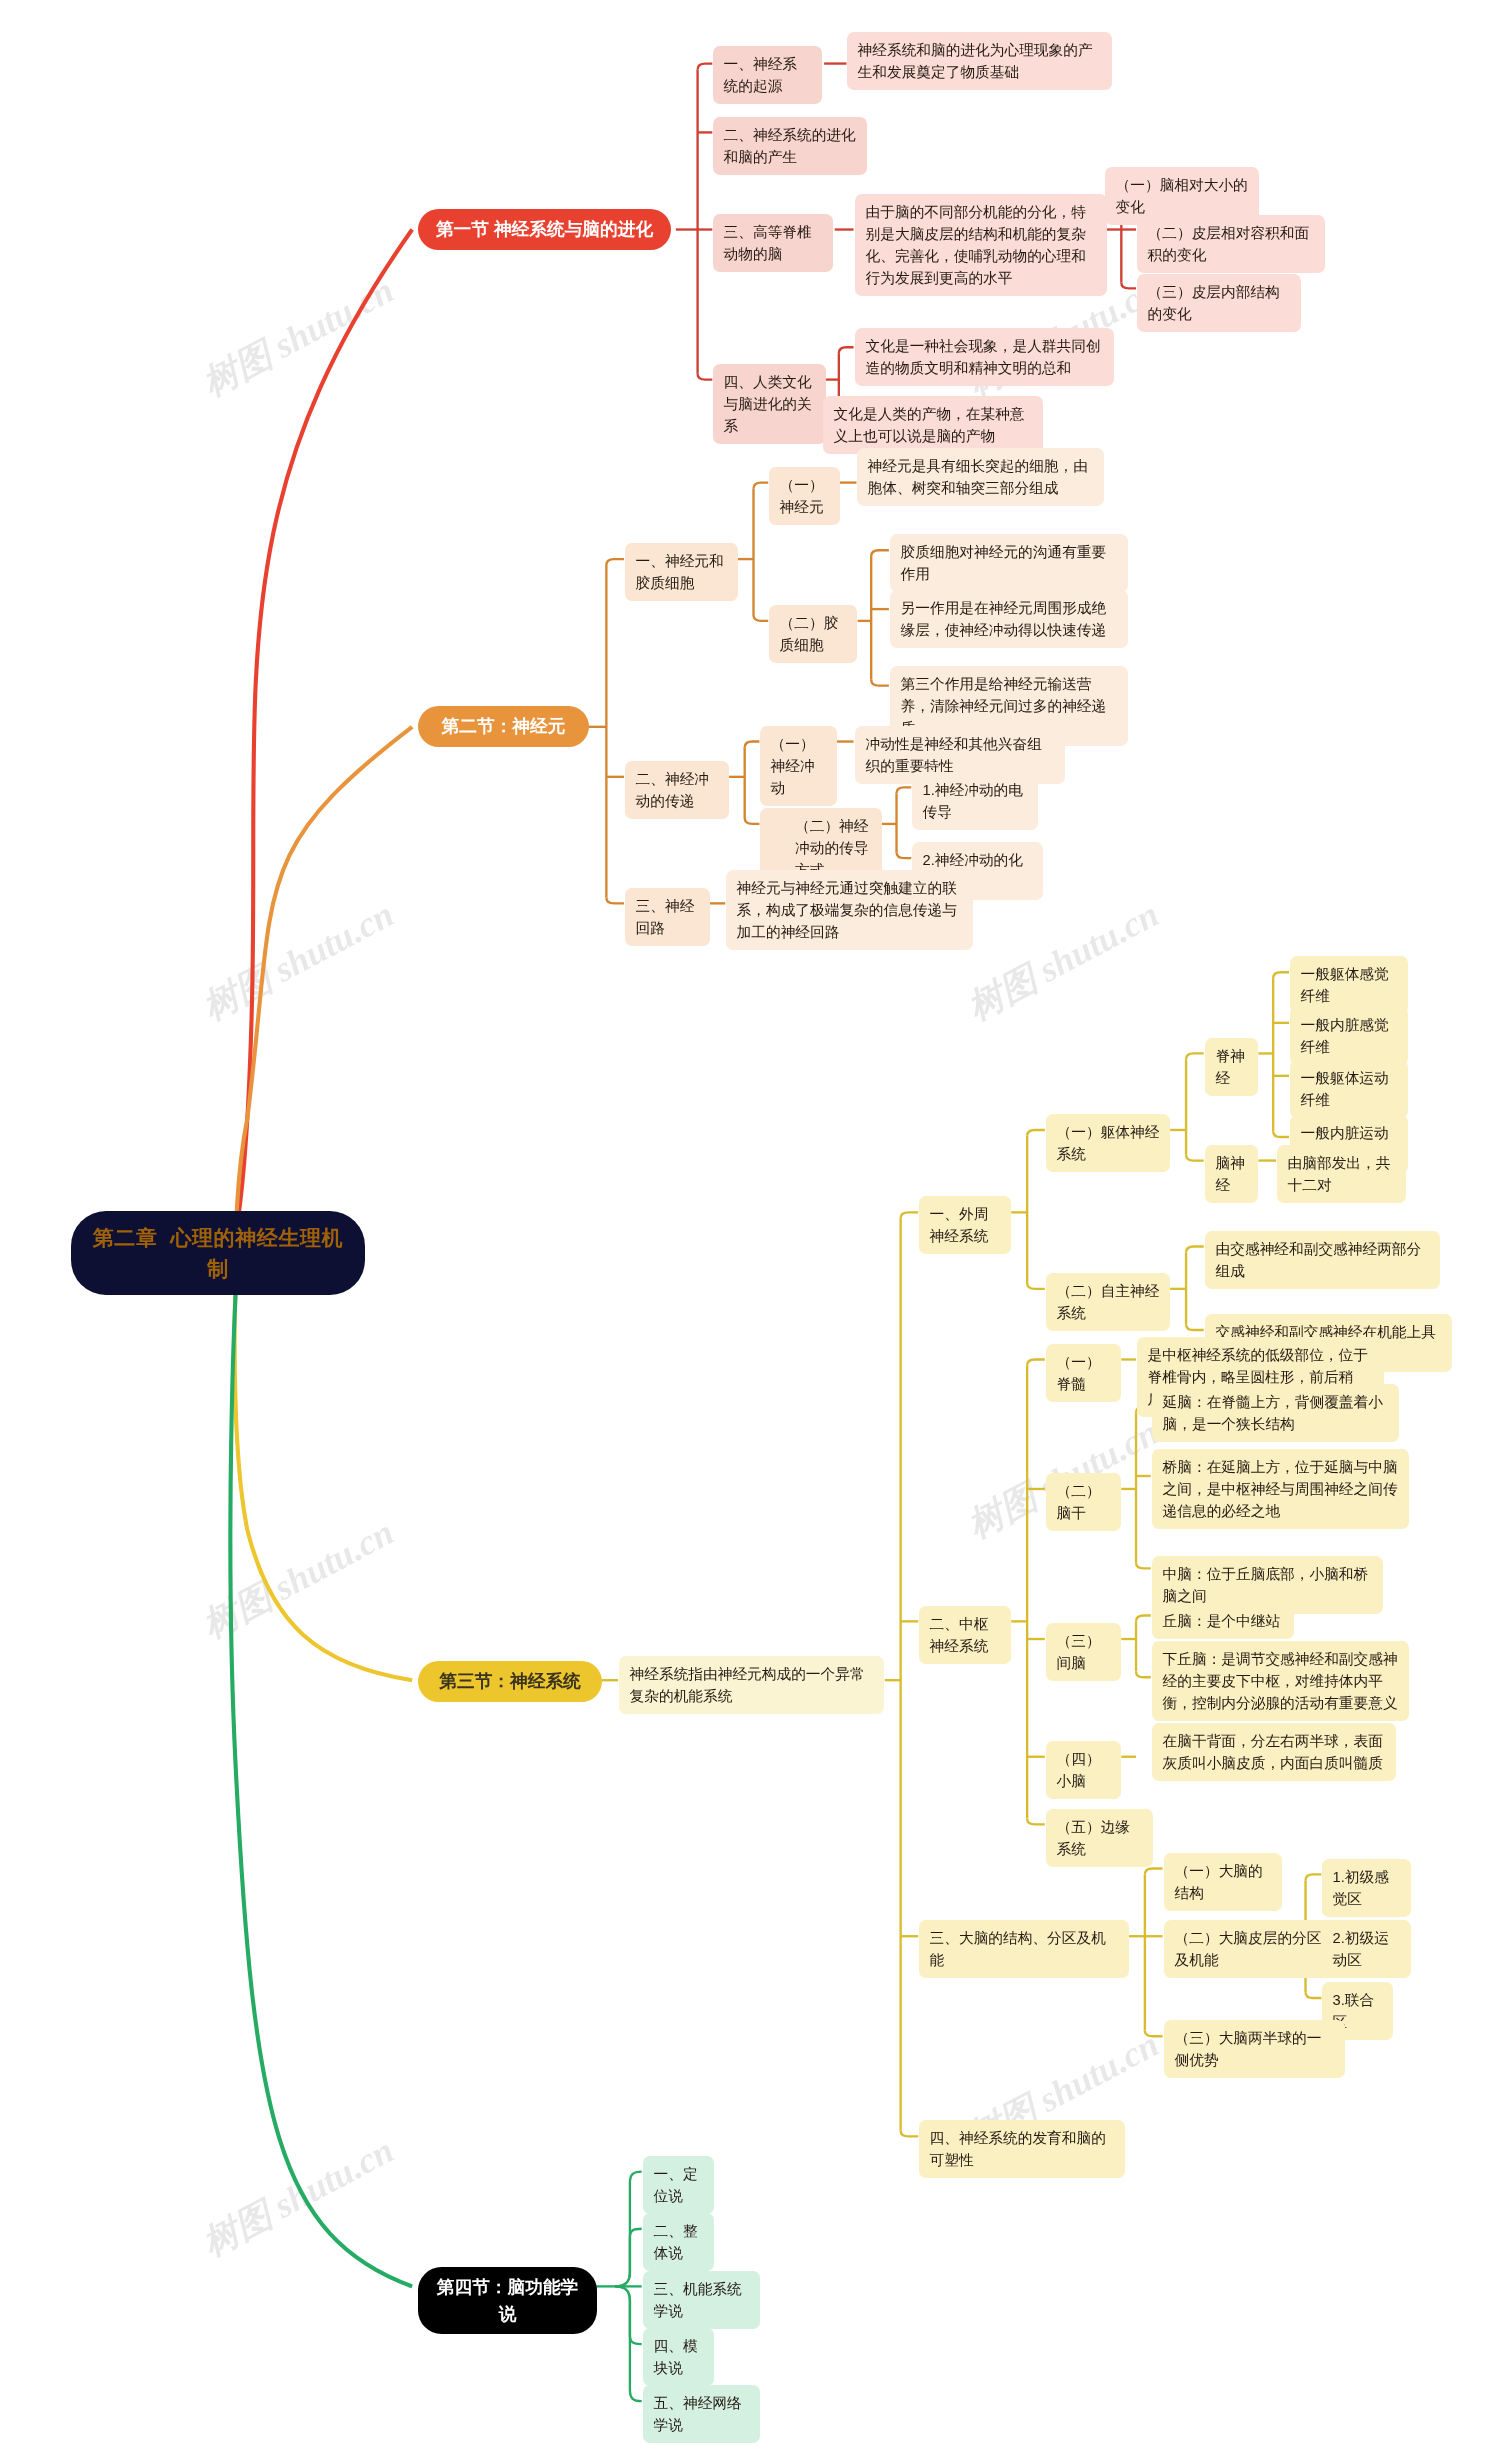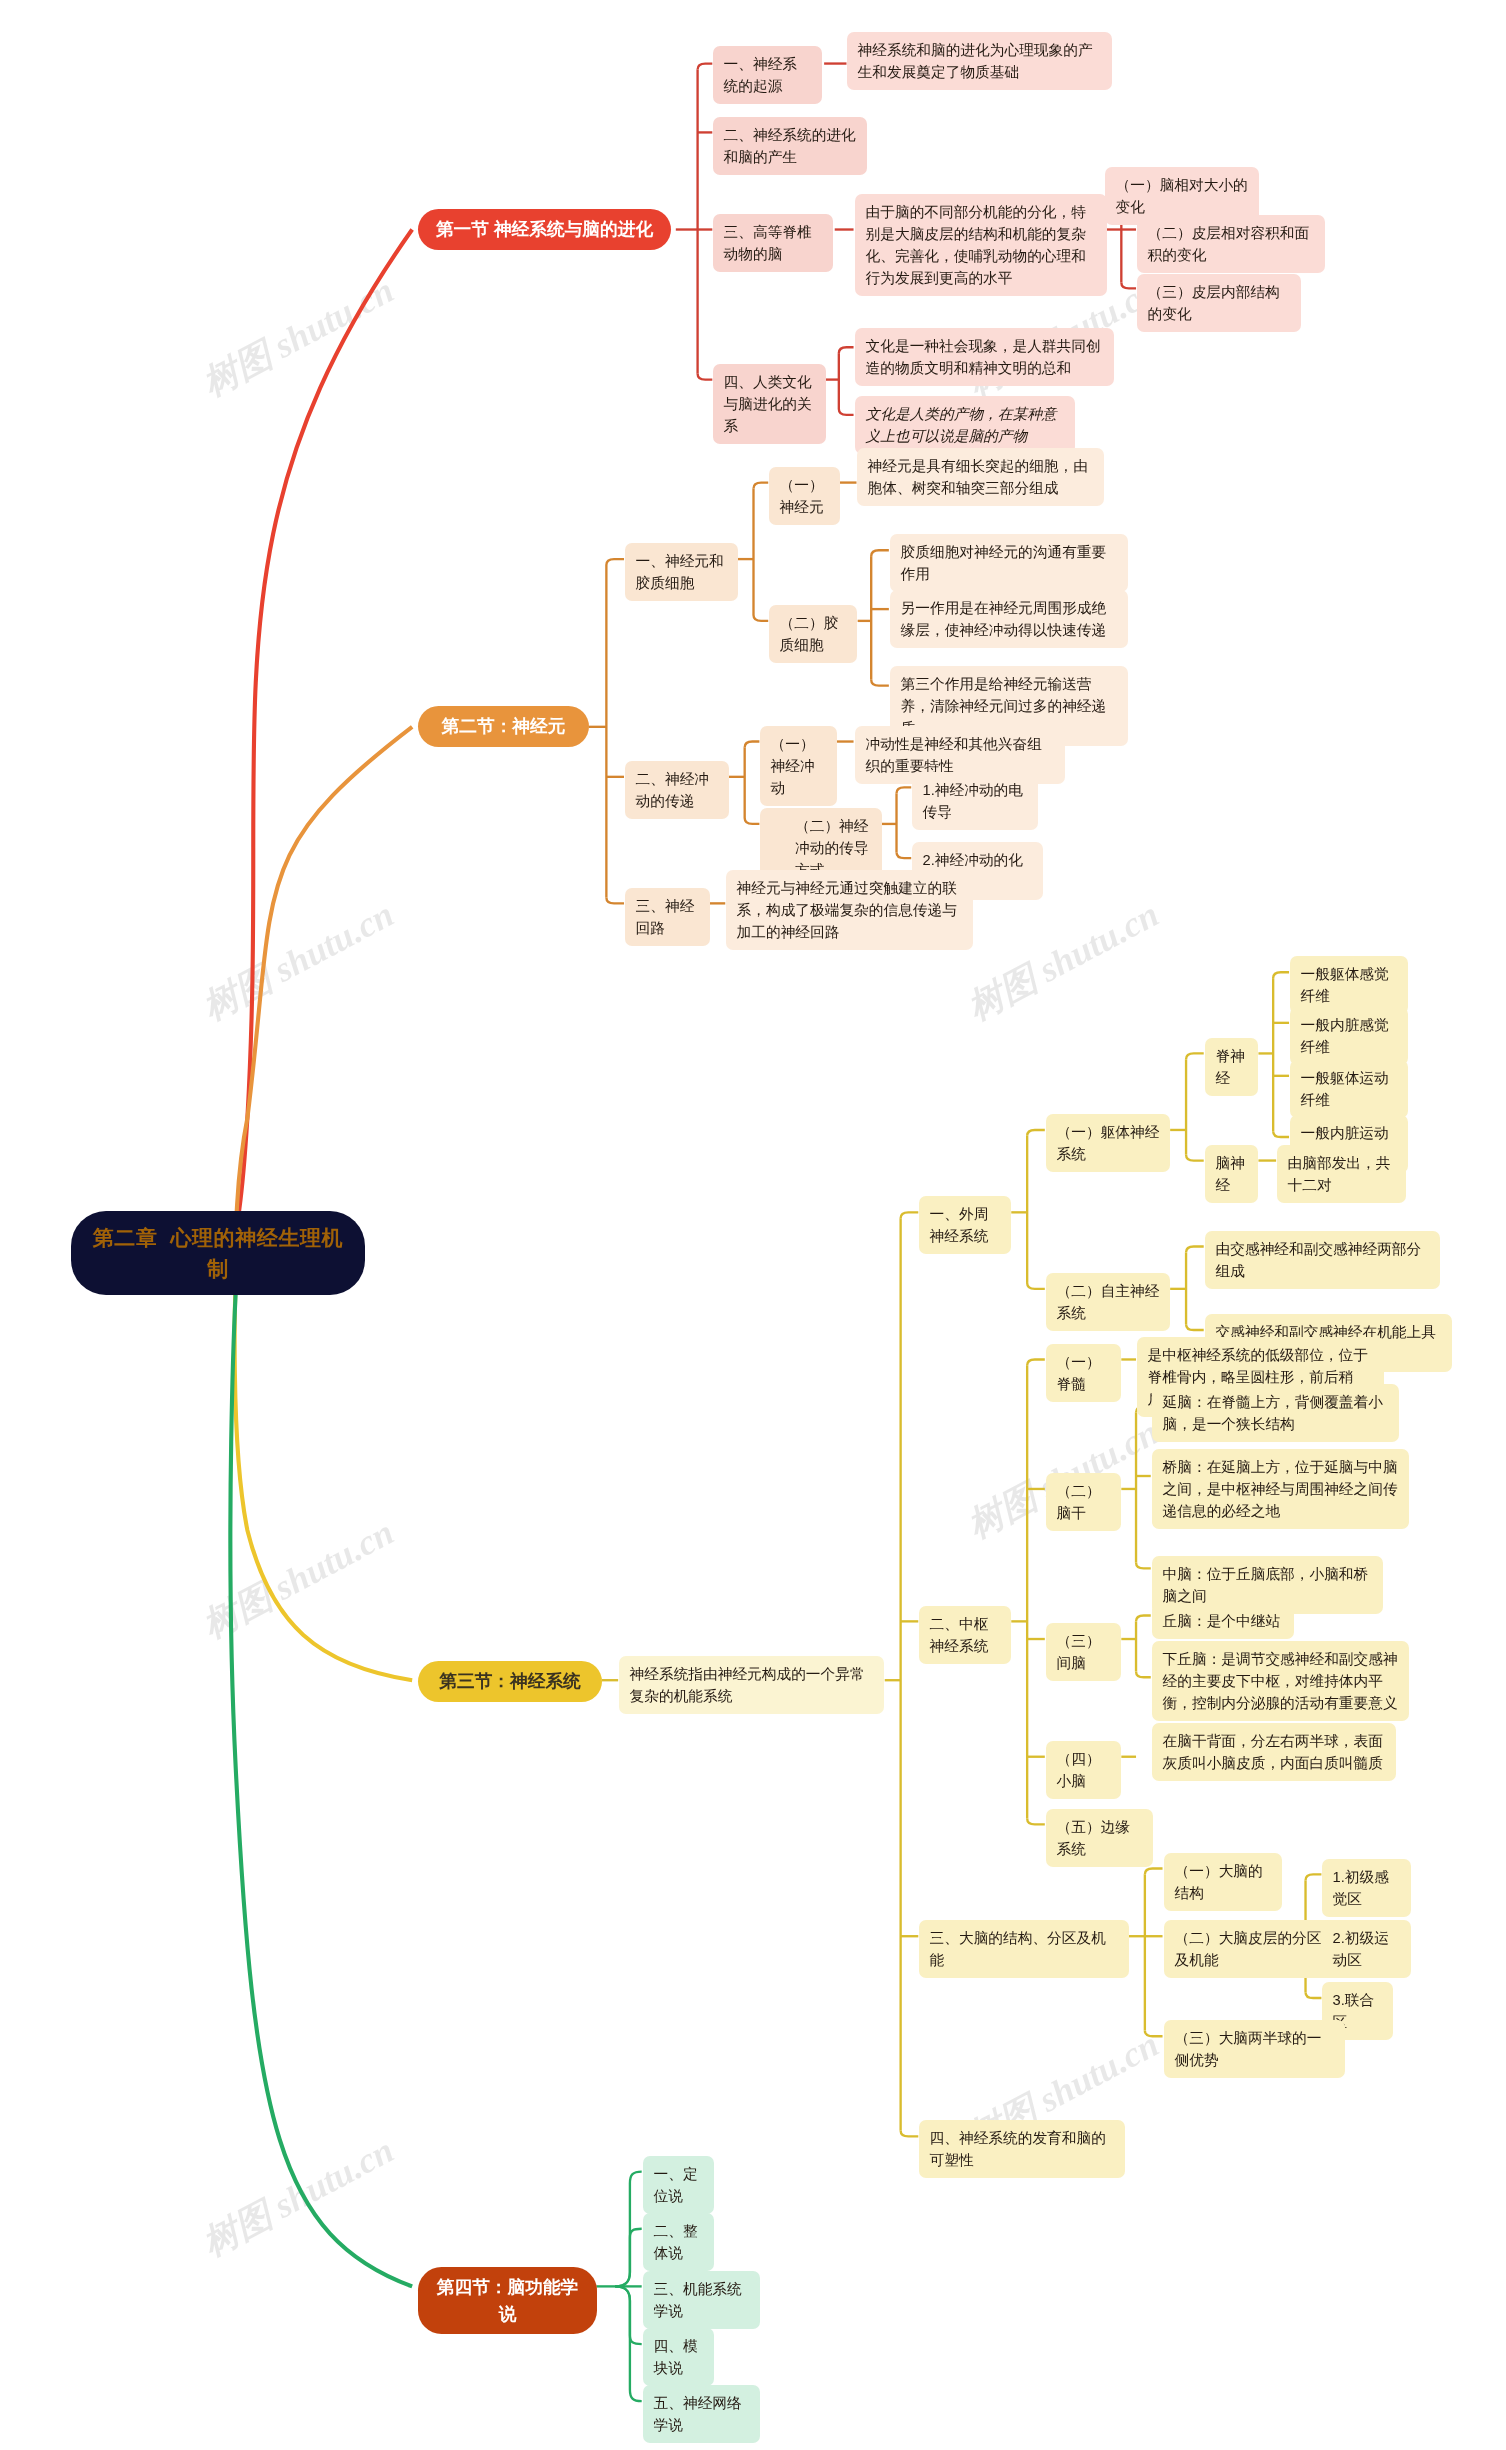--- a/index.html
+++ b/index.html
@@ -16,21 +16,21 @@
   .root{
     background:#0d1033;color:#a16207;border-radius:35px;
     font-size:21px;font-weight:bold;text-align:center;justify-content:center;
     padding:10.6px 15.3px;letter-spacing:0.6px;
   }
   .sec{border-radius:23.5px;color:#ffffff;font-weight:bold;font-size:17.7px;
        justify-content:center;text-align:center;padding:7px 13px;}
   .sec1{background:#e8412f;}
   .sec2{background:#e8943c;}
   .sec3{background:#edc52c;color:#3a3320;}
-  .sec4{background:#c2410c;}
+  .sec4{background:#000000;}
 
   .b{border-radius:7px;padding:7px 10.6px;font-size:14.7px;color:#241a12;}
   
   .r1{background:#f8d4ce;}
   .r2{background:#fbdcd6;}
   
   .o1{background:#fae6d2;}
   .o2{background:#fcecdd;}
   
   .y1{background:#faf0c2;}
@@ -209,21 +209,21 @@
   <div class="node b r1" style="left:713px;top:117px;width:154px;">二、神经系统的进化和脑的产生</div>
 
   <div class="node b r1" style="left:713px;top:214px;width:120px;">三、高等脊椎动物的脑</div>
   <div class="node b r2" style="left:855px;top:194px;width:252px;">由于脑的不同部分机能的分化，特别是大脑皮层的结构和机能的复杂化、完善化，使哺乳动物的心理和行为发展到更高的水平</div>
   <div class="node b r2" style="left:1105px;top:167px;width:154px;">（一）脑相对大小的变化</div>
   <div class="node b r2" style="left:1137px;top:215px;width:188px;">（二）皮层相对容积和面积的变化</div>
   <div class="node b r2" style="left:1137px;top:274px;width:164px;">（三）皮层内部结构的变化</div>
 
   <div class="node b r1" style="left:713px;top:364px;width:113px;">四、人类文化与脑进化的关系</div>
   <div class="node b r2" style="left:855px;top:328px;width:259px;">文化是一种社会现象，是人群共同创造的物质文明和精神文明的总和</div>
-  <div class="node b r2" style="left:855px;top:396px;width:220px;font-style:italic;">文化是人类的产物，在某种意义上也可以说是脑的产物</div>
+  <div class="node b r2" style="left:823px;top:396px;width:220px;">文化是人类的产物，在某种意义上也可以说是脑的产物</div>
 
   <div class="node sec sec2" style="left:418px;top:706px;width:171px;">第二节：神经元</div>
 
   <div class="node b o1" style="left:625px;top:543px;width:113px;">一、神经元和胶质细胞</div>
 
   <div class="node b o1" style="left:769px;top:467px;width:71px;">（一）神经元</div>
   <div class="node b o2" style="left:857px;top:448px;width:247px;">神经元是具有细长突起的细胞，由胞体、树突和轴突三部分组成</div>
 
   <div class="node b o1" style="left:769px;top:605px;width:88px;">（二）胶质细胞</div>
   <div class="node b o2" style="left:890px;top:534px;width:238px;">胶质细胞对神经元的沟通有重要作用</div>

